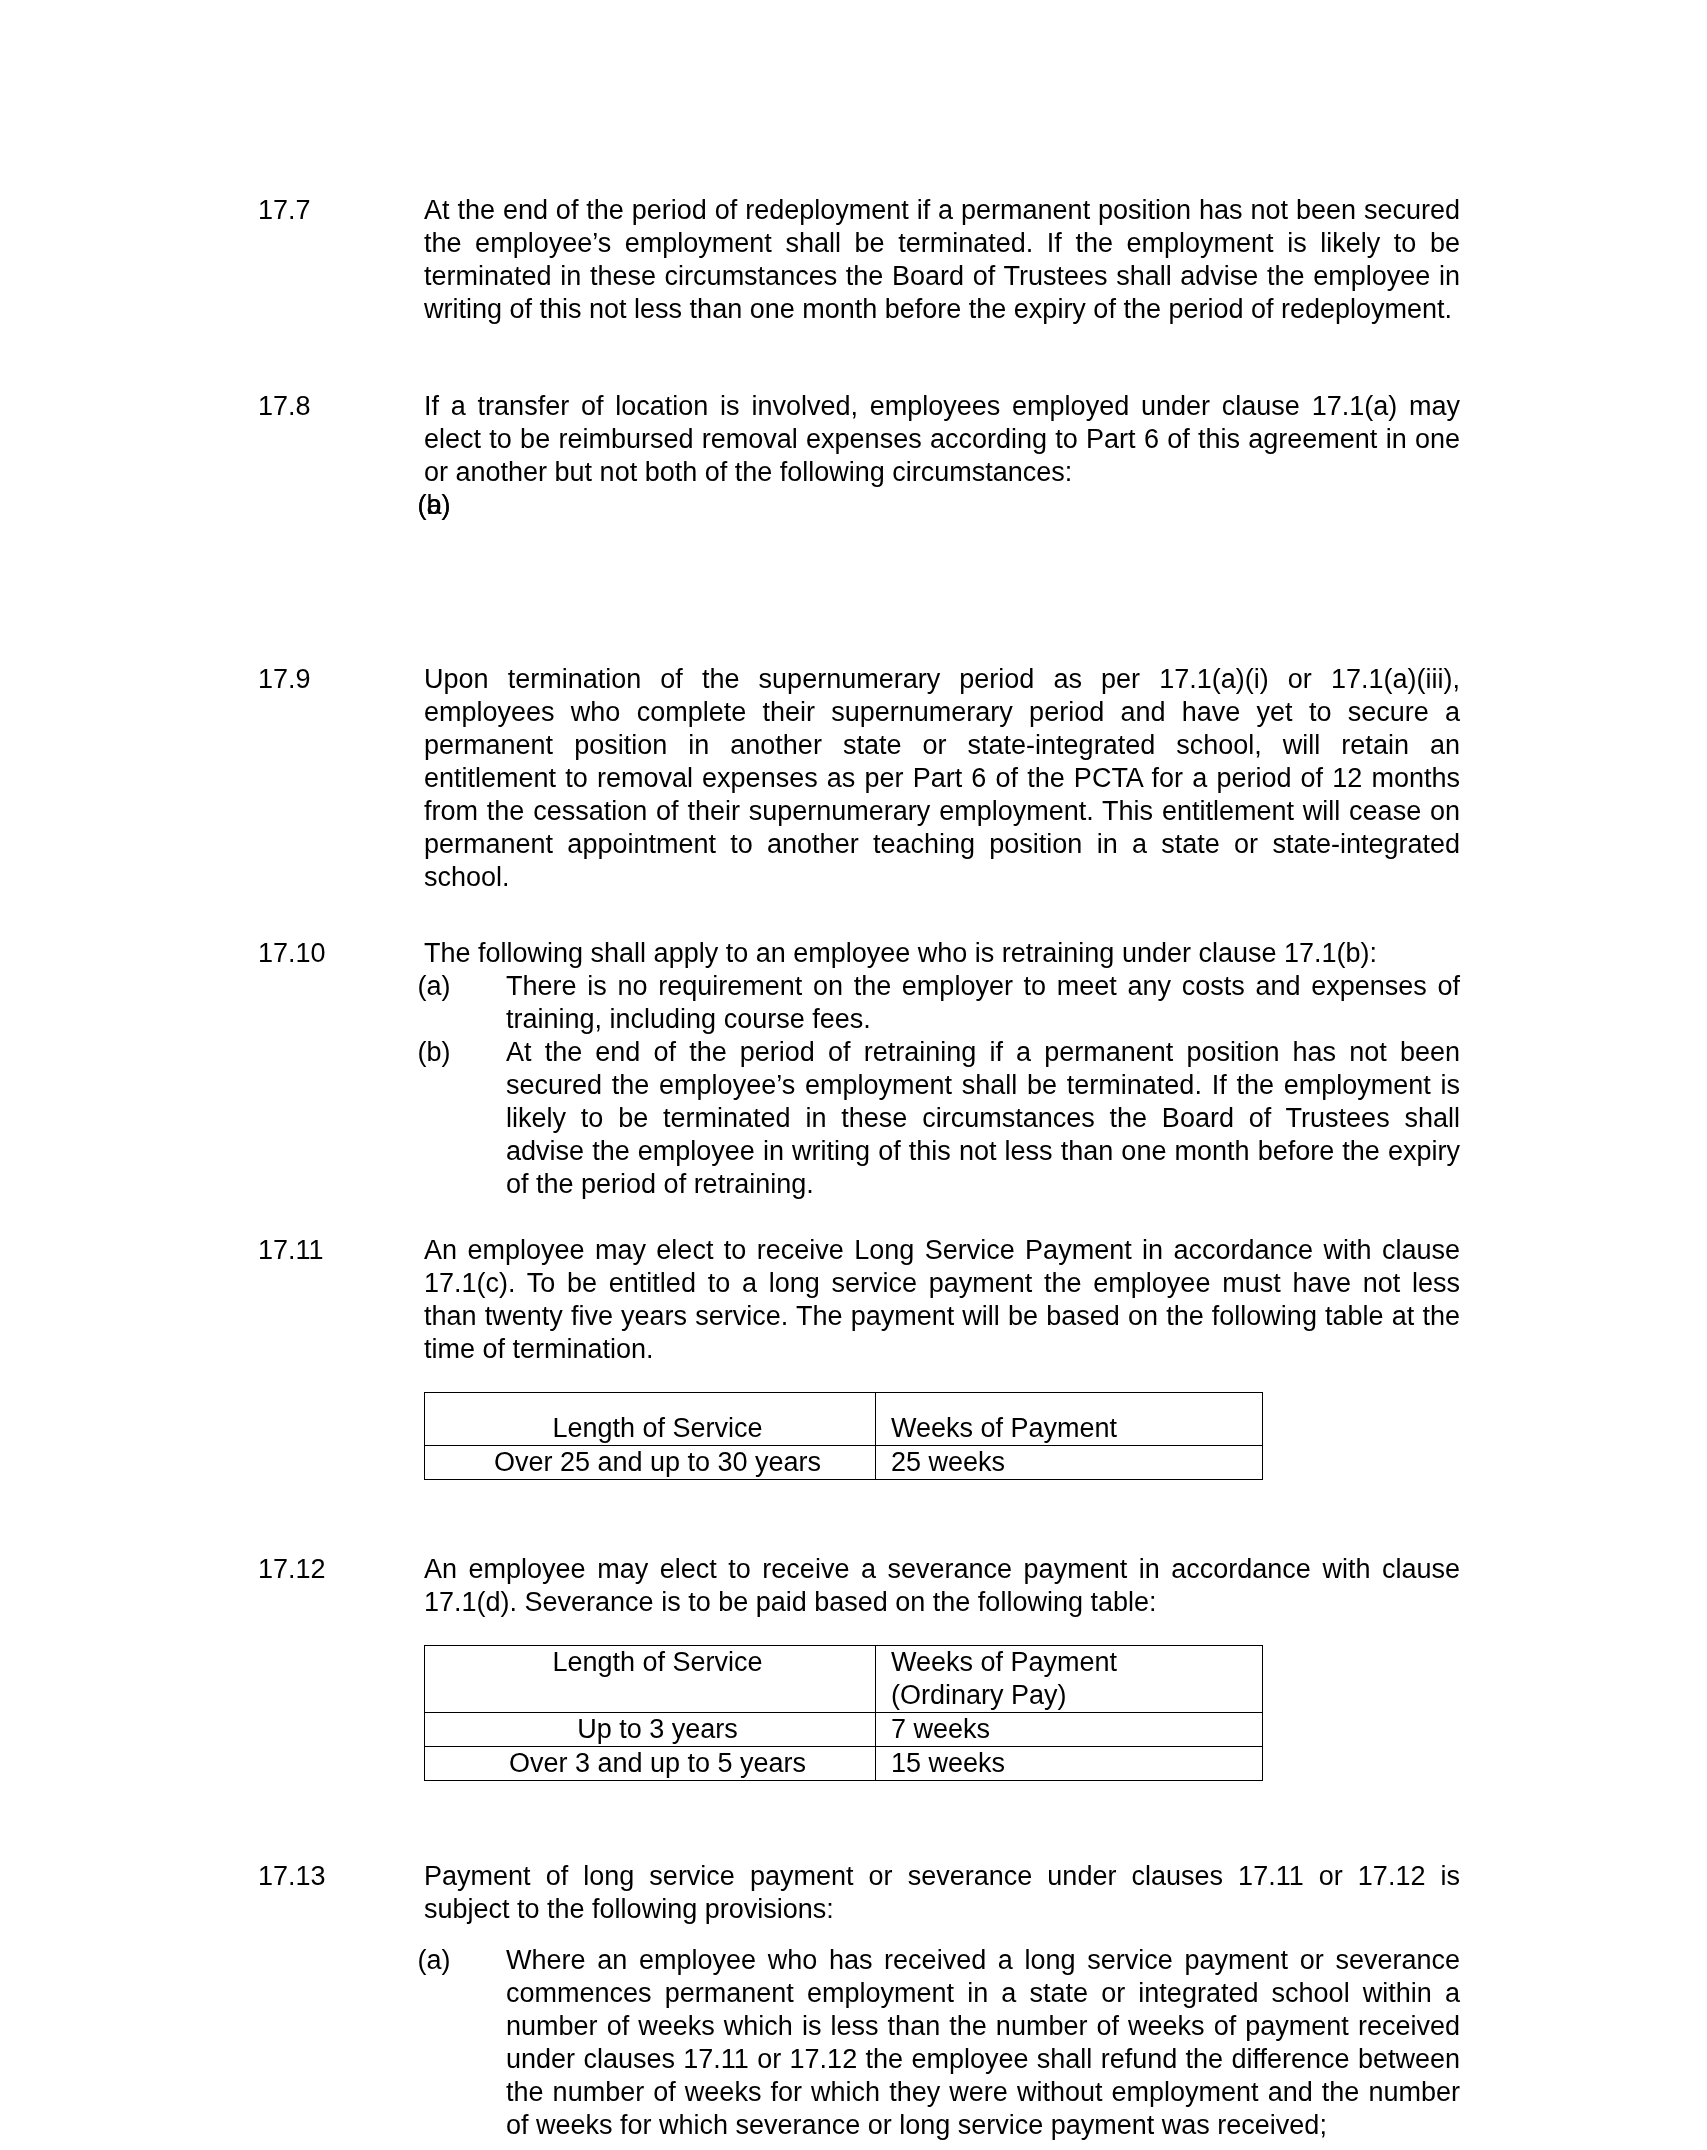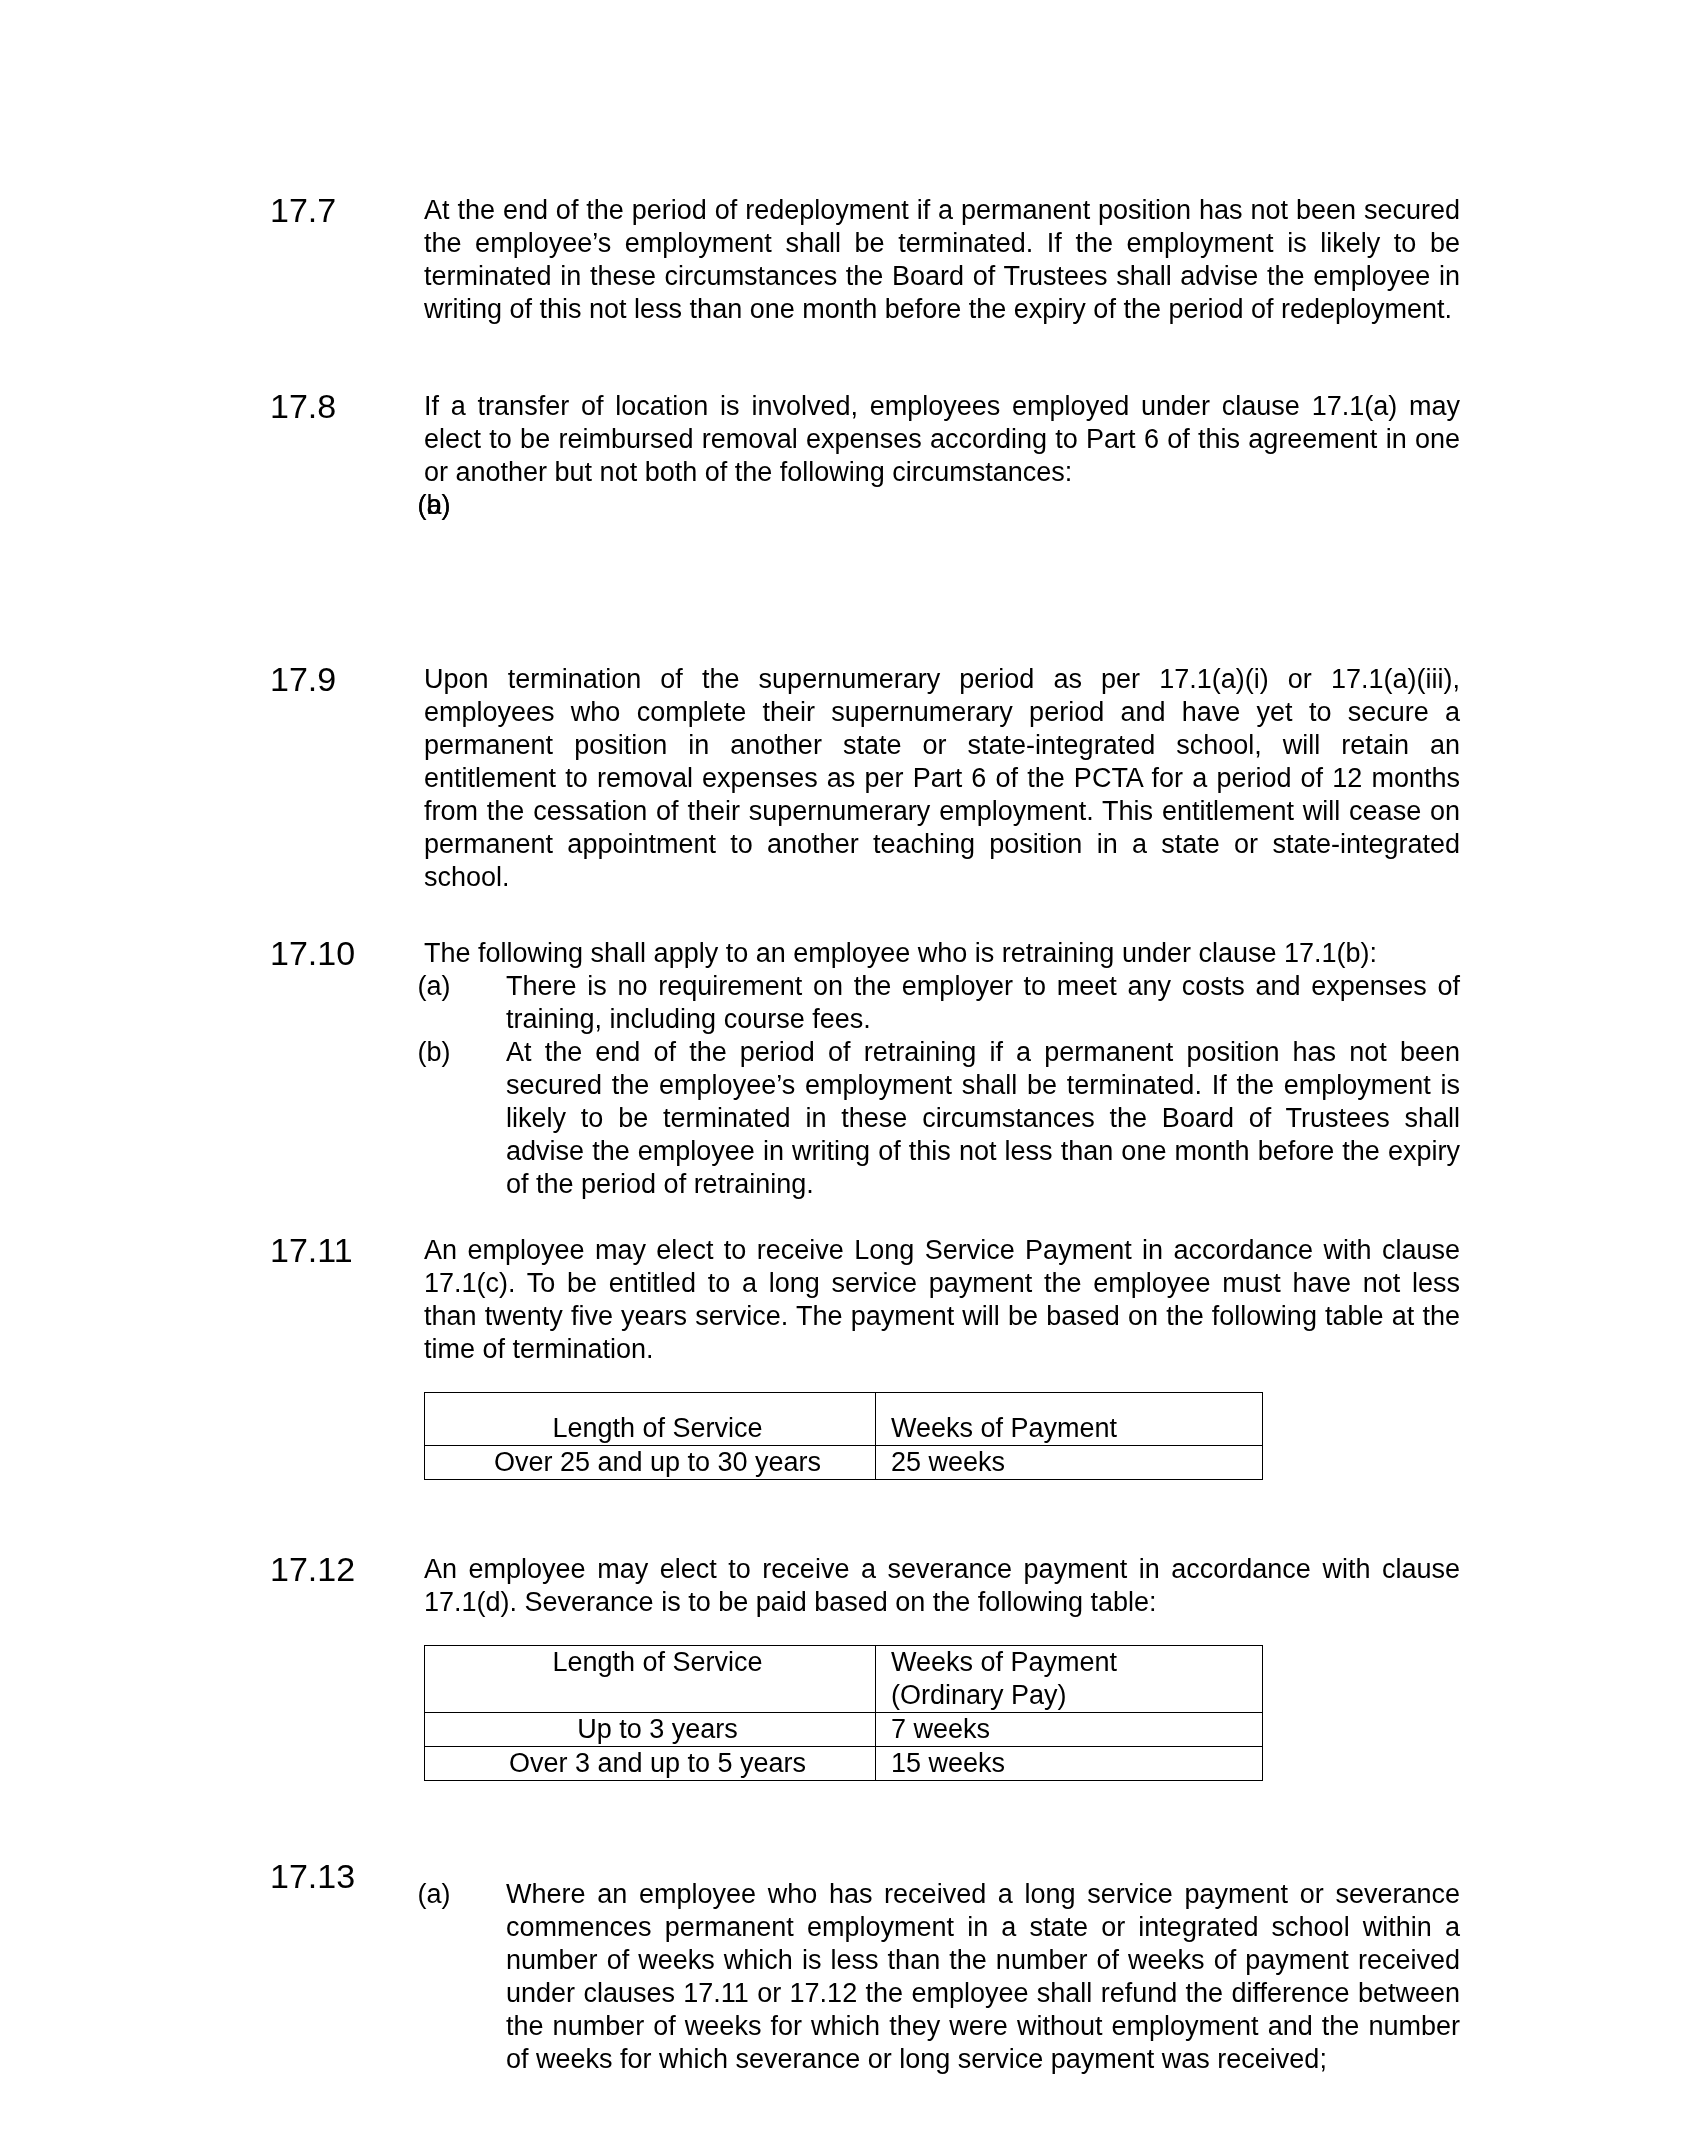--- a/index.html
+++ b/index.html
@@ -1,20 +1,20 @@
 <!DOCTYPE html>
 <html style="font-size:6.9px"><head>
 <meta charset="utf-8">
 <style>
   html, body { margin: 0; padding: 0; background: #ffffff; }
   body { width: 1707px; height: 2415px; position: relative; overflow: hidden;
          font-family: "Liberation Sans", sans-serif; color: #000; }
   .page { position: absolute; left: 0; top: 0; width: 1707px; height: 2415px; }
   .clause { position: absolute; left: 258px; width: 1202px; }
-  .clause-num { position: absolute; left: 12px; top: 0; font-size: 34px; line-height: 33px; }
+  .clause-num { position: absolute; left: 0; top: 0; font-size: 27px; line-height: 33px; }
   .clause-body { margin-left: 166px; font-size: 27px; line-height: 33px; text-align: justify; }
   .para { margin: 0; text-align: justify; }
   .sub { position: relative; padding-left: 82px; text-align: justify; }
   .sub-label { position: absolute; left: -6.5px; top: 0; }
   .gap { height: 18px; }
   table.tbl { border-collapse: collapse; margin-top: 26px; width: 839px; font-size: 27px; line-height: 33px; }
   table.tbl td { border: 1.7px solid #000; padding: 0 0 0 15.5px; vertical-align: bottom; text-align: left; }
   table.tbl td.c1 { width: 434px; text-align: center; }
   table.tbl tr.hdr-tall td { height: 52px; }
   table.tbl tr.hdr2 td { vertical-align: top; }
@@ -107,20 +107,21 @@
           <td>15 weeks</td>
         </tr>
       </tbody>
         </table>
     </div>
   </div>
 
   <div class="clause" style="top:1860px;">
     <div class="clause-num">17.13</div>
     <div class="clause-body">
+      <p class="para">Payment of long service payment or severance under clauses 17.11 or 17.12 is subject to the following provisions:</p>
       <div class="gap"></div>
       <div class="sub">
         <span class="sub-label">(a)</span>
         <span>Where an employee who has received a long service payment or severance commences permanent employment in a state or integrated school within a number of weeks which is less than the number of weeks of payment received under clauses 17.11 or 17.12 the employee shall refund the difference between the number of weeks for which they were without employment and the number of weeks for which severance or long service payment was received;</span>
       </div>
     </div>
   </div>
 
 </div>
 

